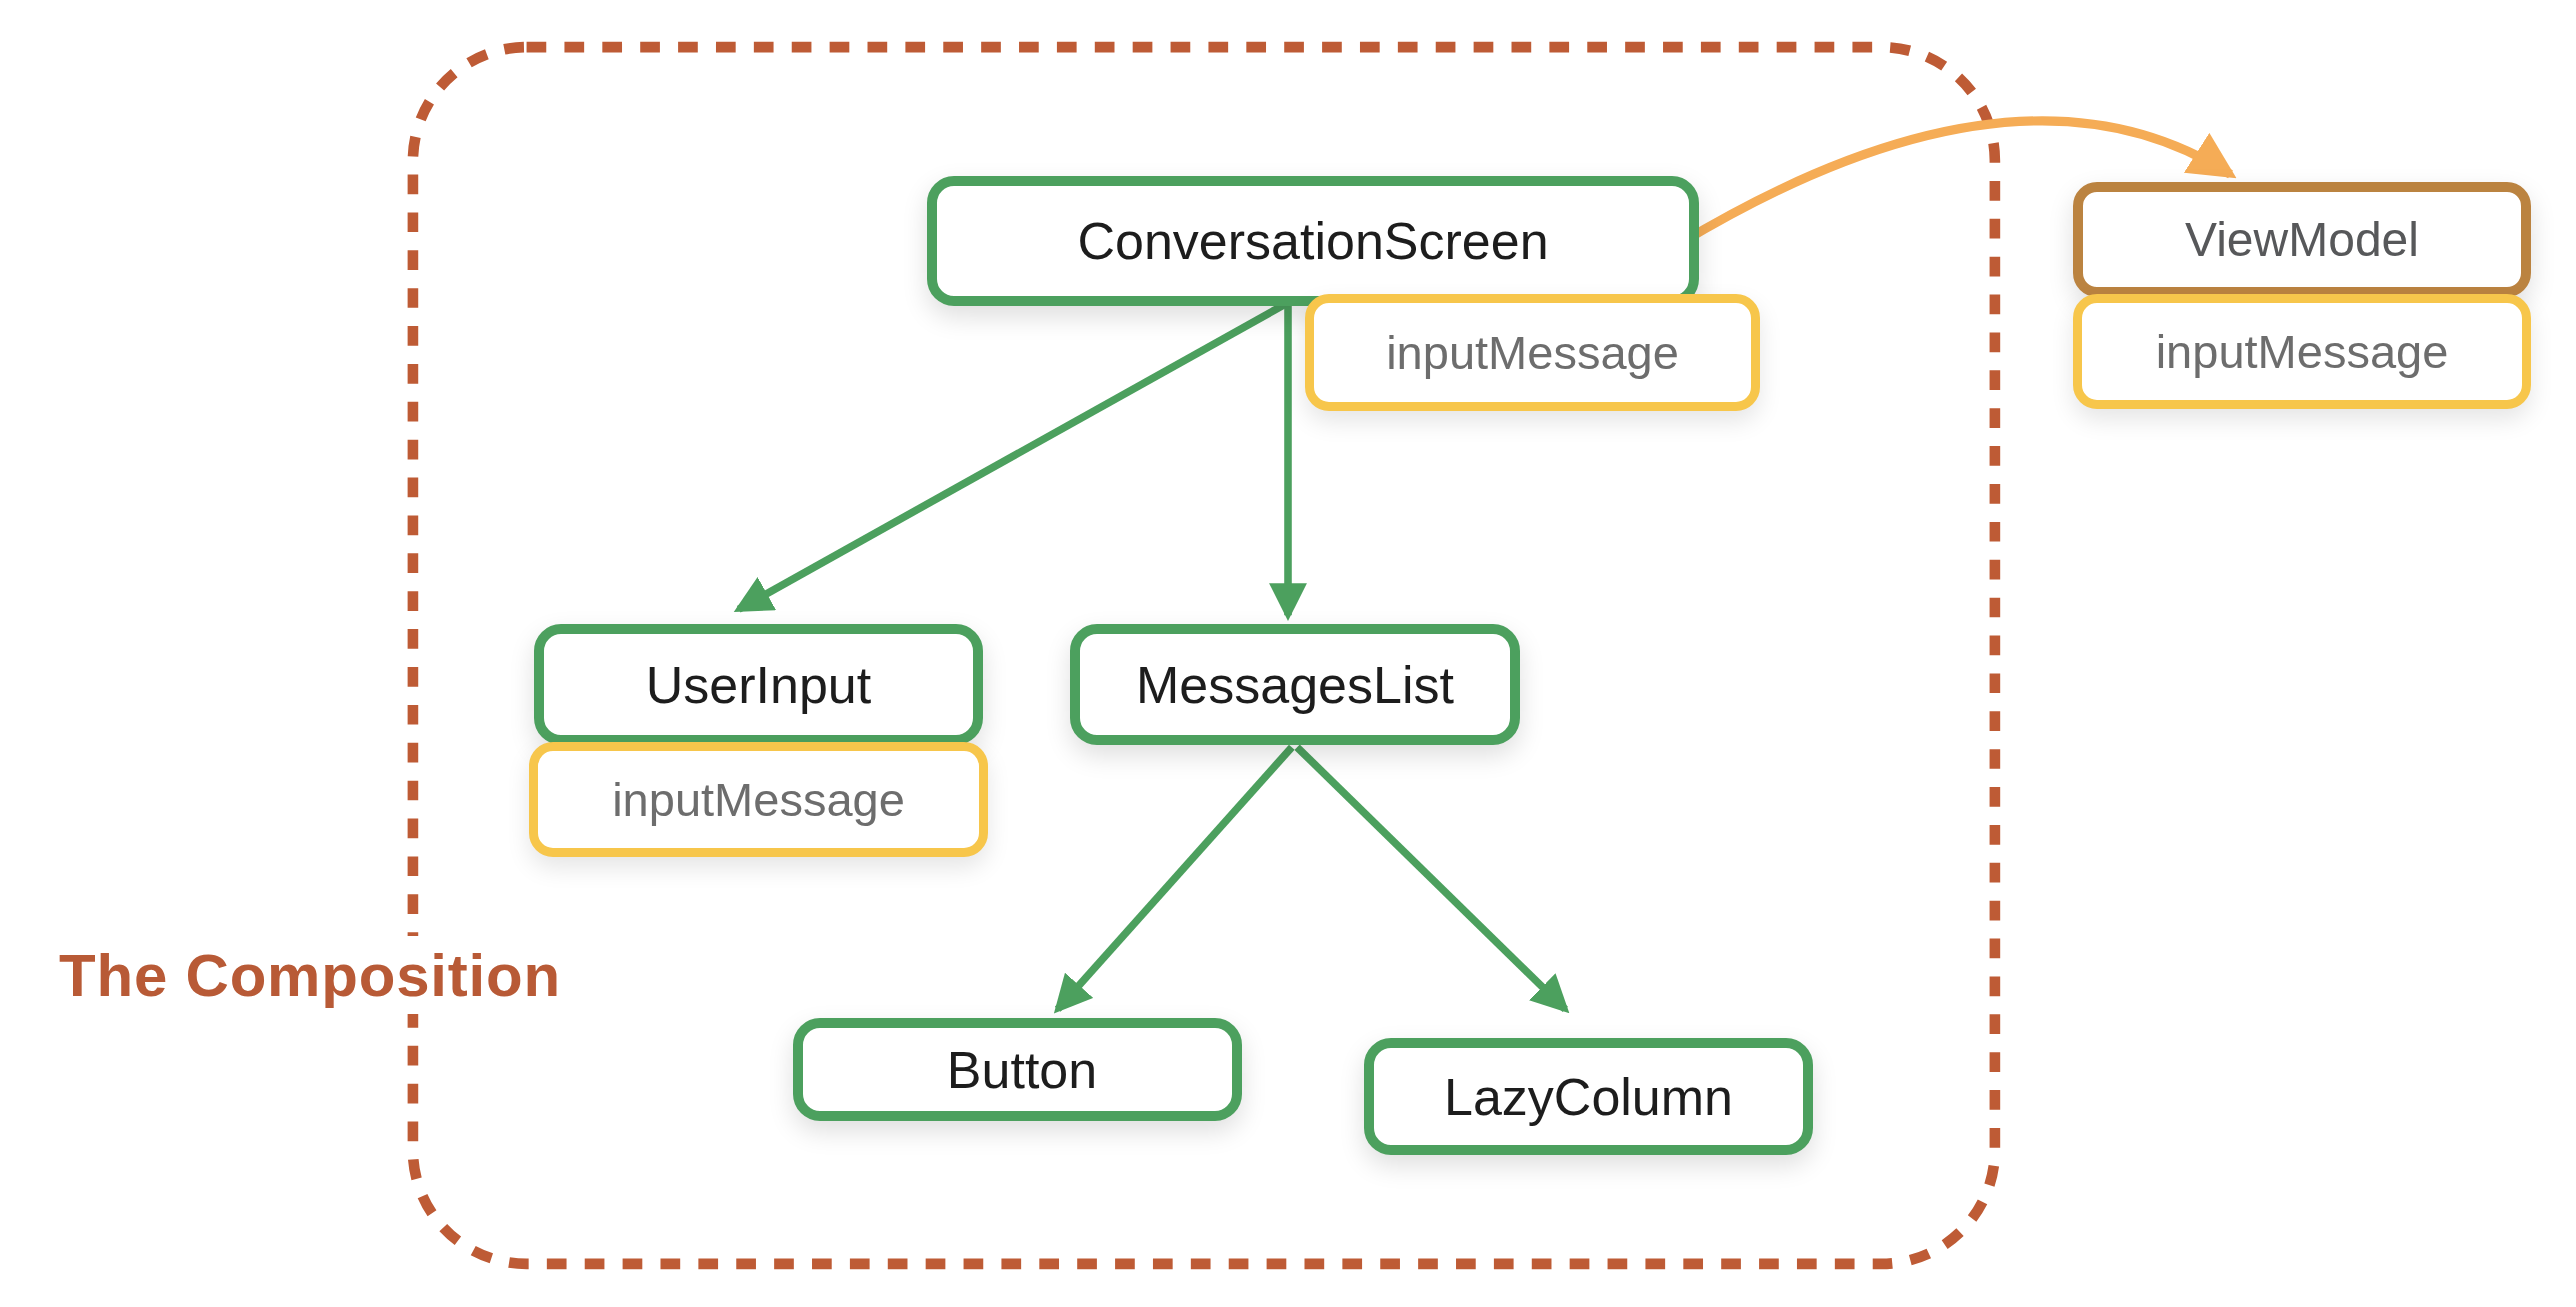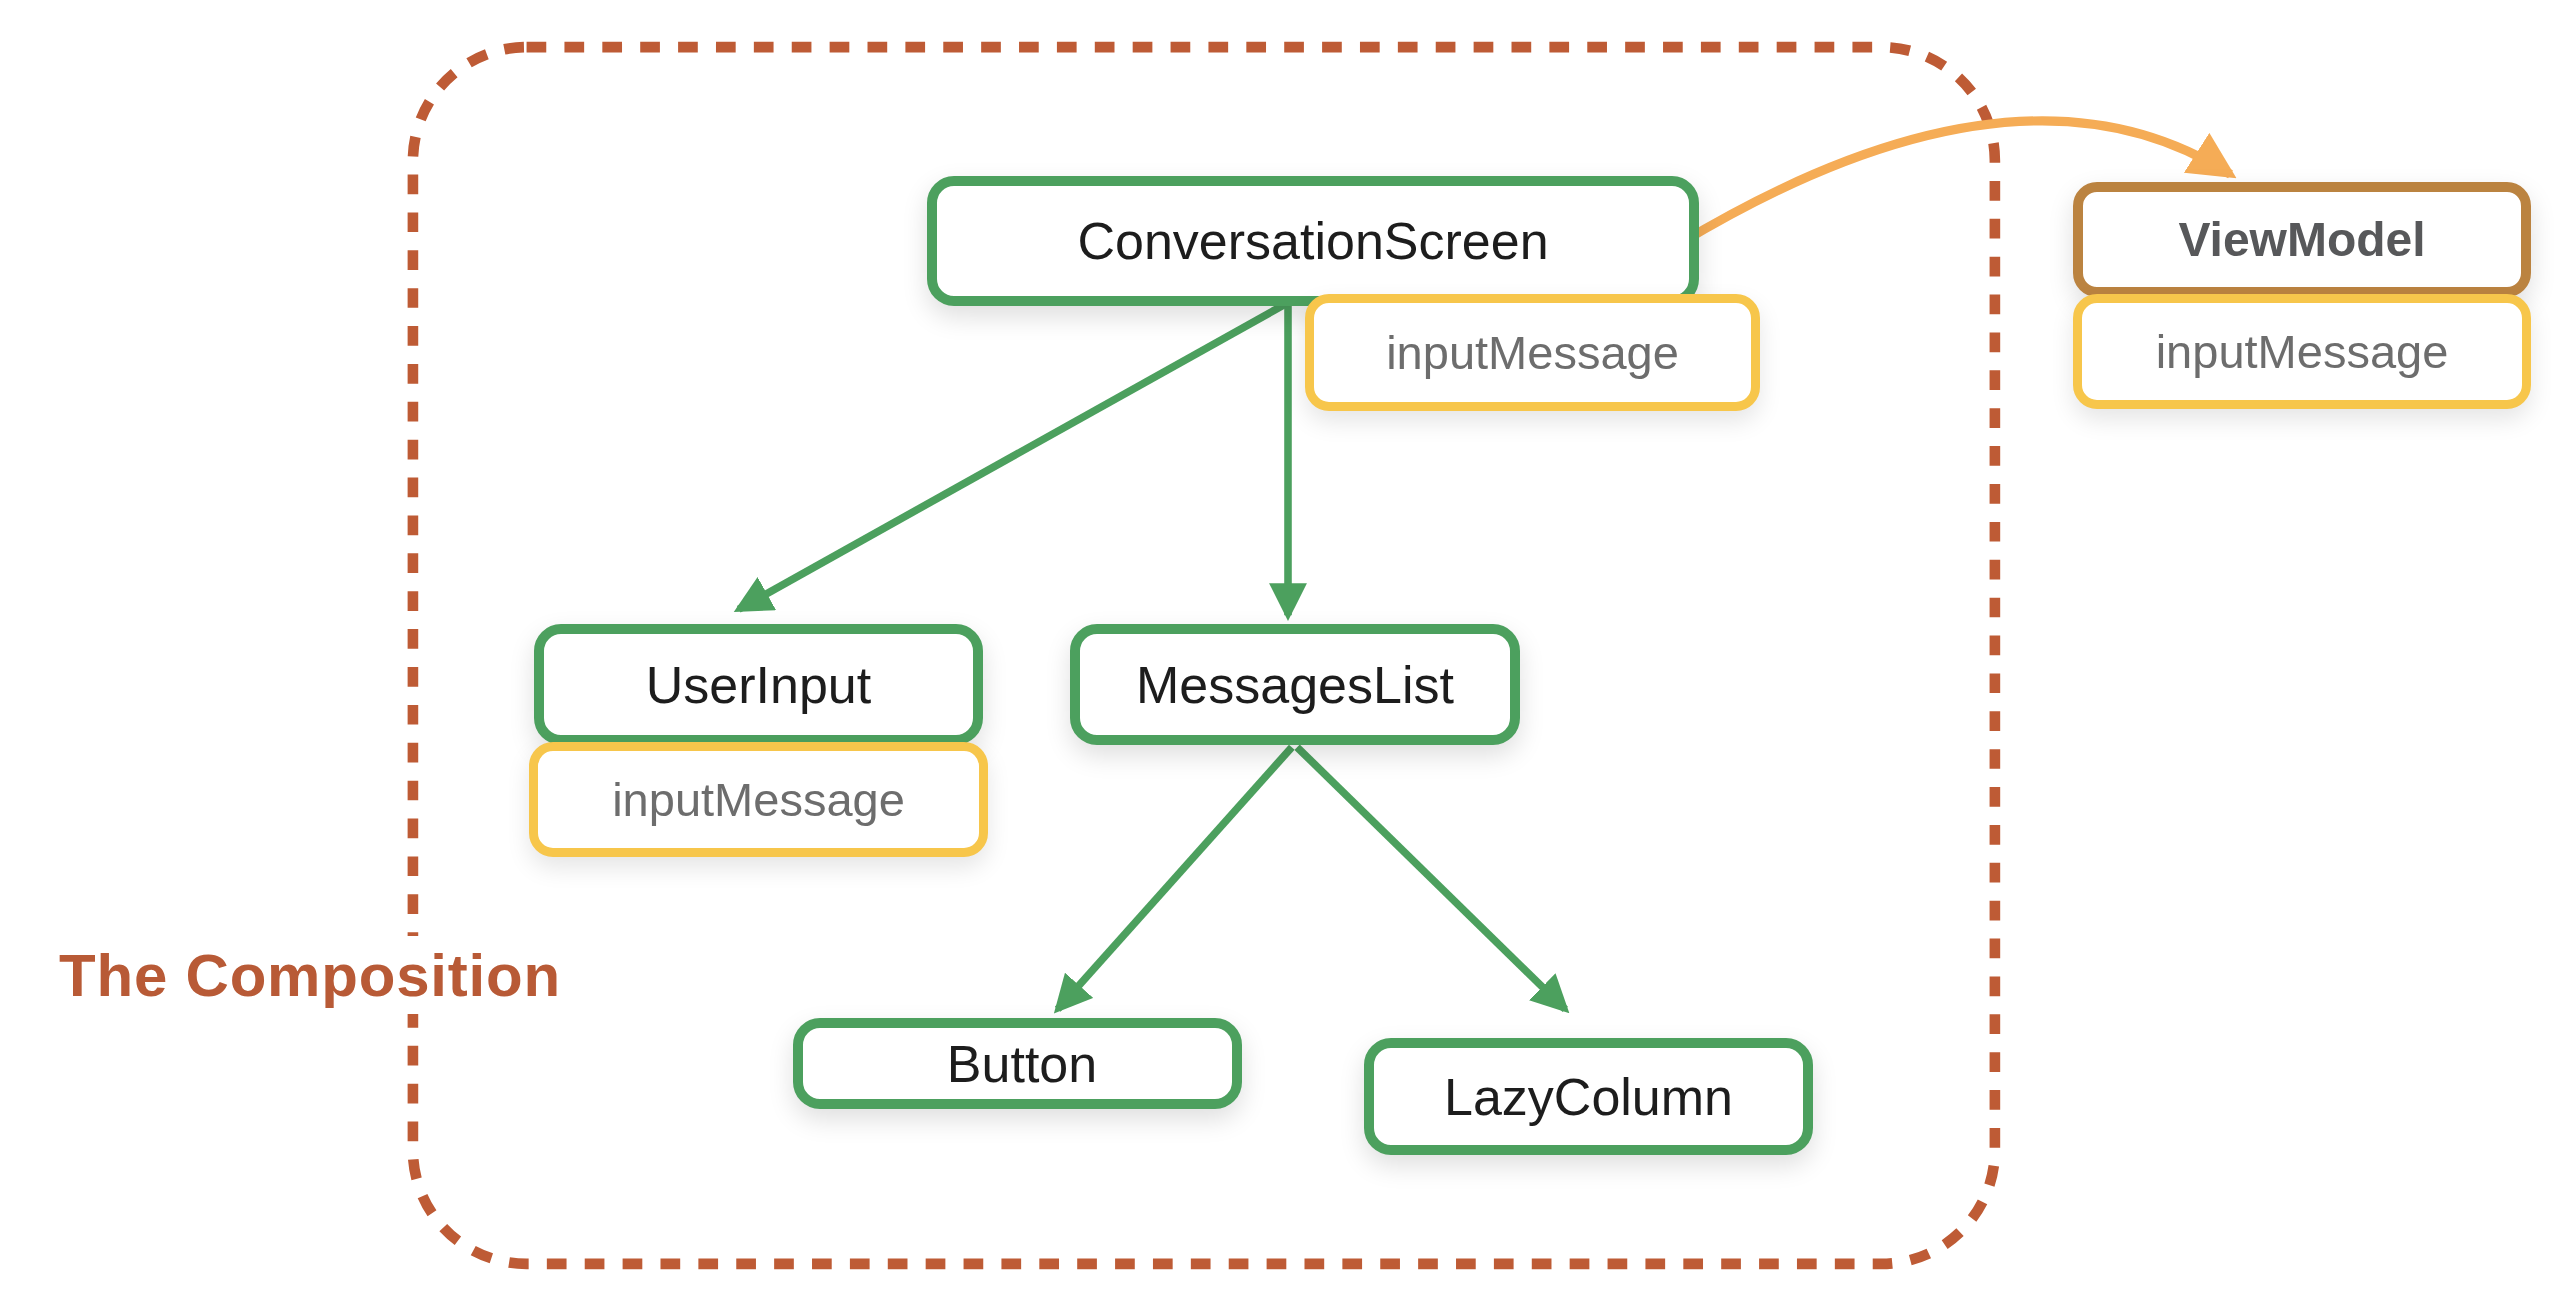--- a/index.html
+++ b/index.html
@@ -29,21 +29,20 @@
     z-index:2;
     color:var(--label-dark,#1d1d1d);
     font-size:52px;
   }
   .brown-node{
     border-color:var(--brown,#BB8340);
     border-width:10.6px;border-radius:24px;
     z-index:2;
     color:var(--viewmodel-gray,#57585A);
     font-size:48px;
-    font-weight:bold;
   }
   .badge{
     position:absolute;
     box-sizing:border-box;
     background:#ffffff;
     display:flex;align-items:center;justify-content:center;
     border:9.8px solid var(--yellow,#F7C64B);
     border-radius:24px;
     z-index:3;
     color:var(--label-gray,#6D6D6D);
@@ -62,21 +61,21 @@
     color:var(--rust-title,#B85A36);
     white-space:nowrap;
   }
 
   
   #conversation-screen{left:927px;top:176px;width:772px;height:130px;}
   #badge-conversation {left:1305px;top:294px;width:455px;height:117px;}
   #user-input        {left:534px; top:624px;width:449px;height:121px;}
   #badge-user-input  {left:529px; top:742px;width:459px;height:115px;}
   #messages-list     {left:1070px;top:624px;width:450px;height:121px;}
-  #button-node       {left:793px;top:1018px;width:449px;height:91px;padding-left:9px;}
+  #button-node       {left:793px;top:1018px;width:449px;height:103px;padding-left:9px;}
   #lazy-column       {left:1364px;top:1038px;width:449px;height:117px;}
   #view-model        {left:2073px;top:182px;width:458px;height:115px;}
   #badge-view-model  {left:2073px;top:294px;width:458px;height:115px;}
 </style>
 </head>
 <body>
 
 <div class="canvas">
 
   <svg class="wires" width="2576" height="1308" viewBox="0 0 3400 1726">

